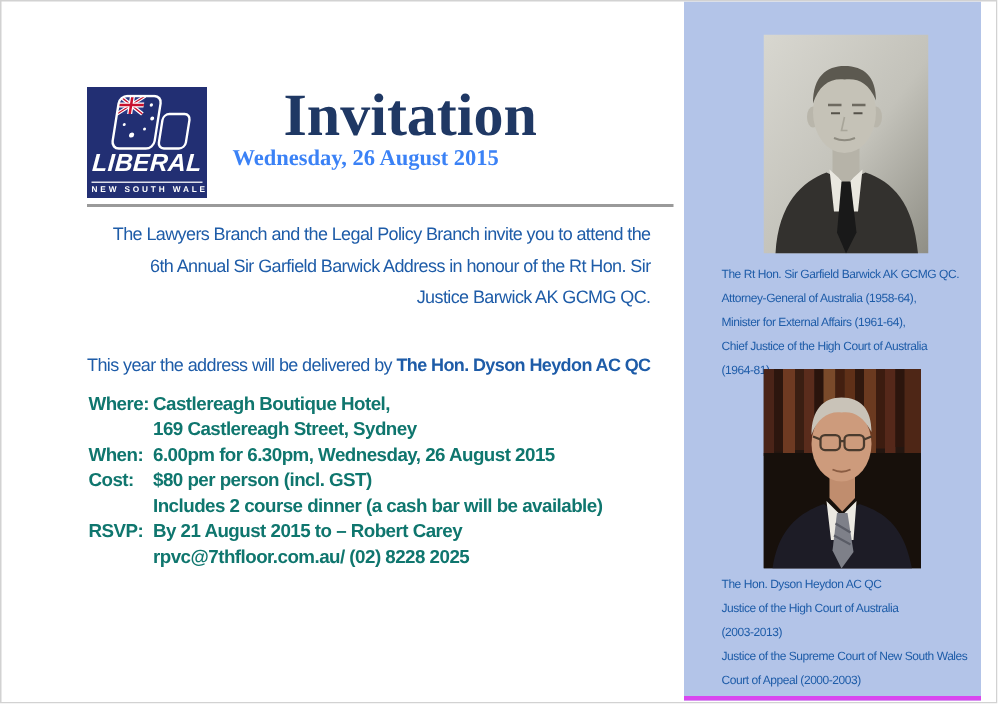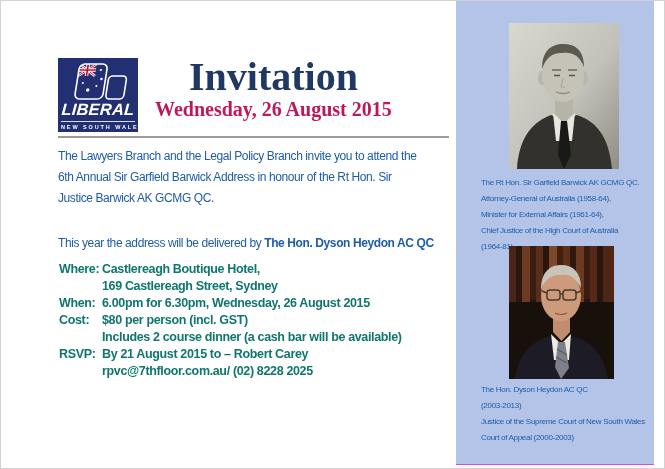--- a/index.html
+++ b/index.html
@@ -21,42 +21,42 @@
     font-size:5.5px;font-weight:bold;letter-spacing:1.9px;white-space:nowrap;
     border-top:1px solid rgba(255,255,255,.85);padding-top:1.5px;
   }
   .title{
     position:absolute;left:152px;top:56px;
     font-family:"Liberation Serif",serif;font-weight:bold;font-size:40px;
     color:#1F3864;line-height:1;white-space:nowrap;margin-left:36px;
   }
   .date{
     position:absolute;left:154px;top:97px;
-    font-family:"Liberation Serif",serif;font-weight:bold;font-size:20px;
-    color:#be185d;white-space:nowrap;
+    font-family:"Liberation Serif",serif;font-weight:bold;font-size:15px;
+    color:#3b82f6;white-space:nowrap;
   }
   .rule{position:absolute;left:57px;top:135px;width:391px;height:0;border-top:2px solid #9A9A9A;}
   
   .intro{
     position:absolute;left:57px;top:145px;color:#1E5CA8;
     font-size:12px;letter-spacing:-0.4px;line-height:21px;
   }
-  .intro-line{white-space:nowrap;}
+  .intro-line{white-space:nowrap;text-align:right;}
   .announce{margin-top:24px;white-space:nowrap;}
   
   .details{
     position:absolute;left:58px;top:260px;color:#0f766e;
     font-size:12.5px;font-weight:bold;letter-spacing:-0.35px;line-height:17px;
   }
   .detail-row{display:flex;white-space:nowrap;}
   .detail-label{width:43px;flex:0 0 43px;}
   
   .sidebar{
     position:absolute;left:455px;top:0;width:198px;height:463px;
-    background:#B3C4E8;border-bottom:1px solid #d946ef;
+    background:#B3C4E8;border-bottom:3px solid #d946ef;
   }
   .photo1{position:absolute;left:53px;top:22px;width:110px;height:146px;}
   .photo2{position:absolute;left:53px;top:245px;width:105px;height:133px;}
   .caption{
     position:absolute;color:#1E5CA8;font-size:8px;letter-spacing:-0.3px;
     line-height:16px;
   }
   .caption1{left:25px;top:174px;width:170px;}
   .caption2{left:25px;top:381px;width:172px;}
   .caption div{white-space:nowrap;}
@@ -201,19 +201,20 @@
       <g fill="none" stroke="#4a3b2e" stroke-width="1.5">
         <rect x="38" y="44" width="13" height="10" rx="3"></rect>
         <rect x="54" y="44" width="13" height="10" rx="3"></rect>
         <path d="M51,48 h3 M38,47 l-5,-2 M67,47 l5,-2"></path>
       </g>
       <path d="M46,67 q6,3 12,0" stroke="#8a5c42" stroke-width="1.2" fill="none"></path>
     </svg>
 
     <div class="caption caption2">
       <div>The Hon. Dyson Heydon AC QC</div>
+      <div>Justice of the High Court of Australia</div>
       <div>(2003-2013)</div>
       <div>Justice of the Supreme Court of New South Wales</div>
       <div>Court of Appeal (2000-2003)</div>
     </div>
 
   </div>
 </div>
 
 </body></html>

